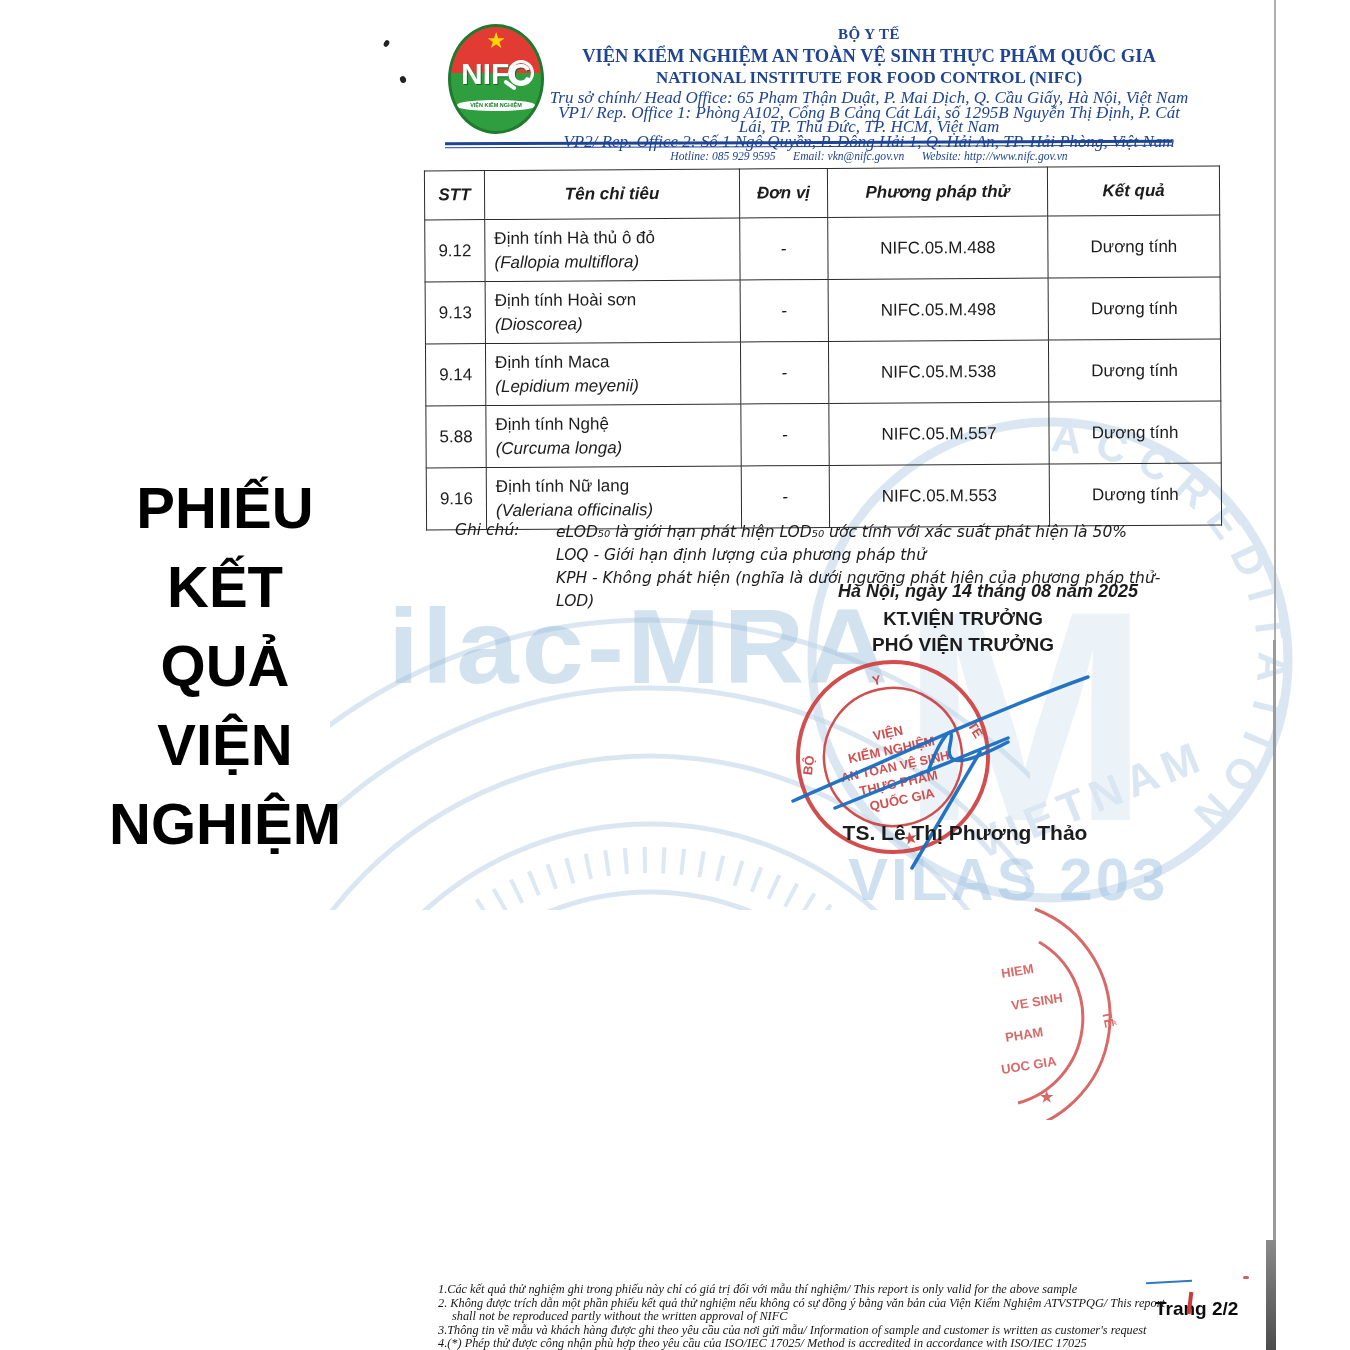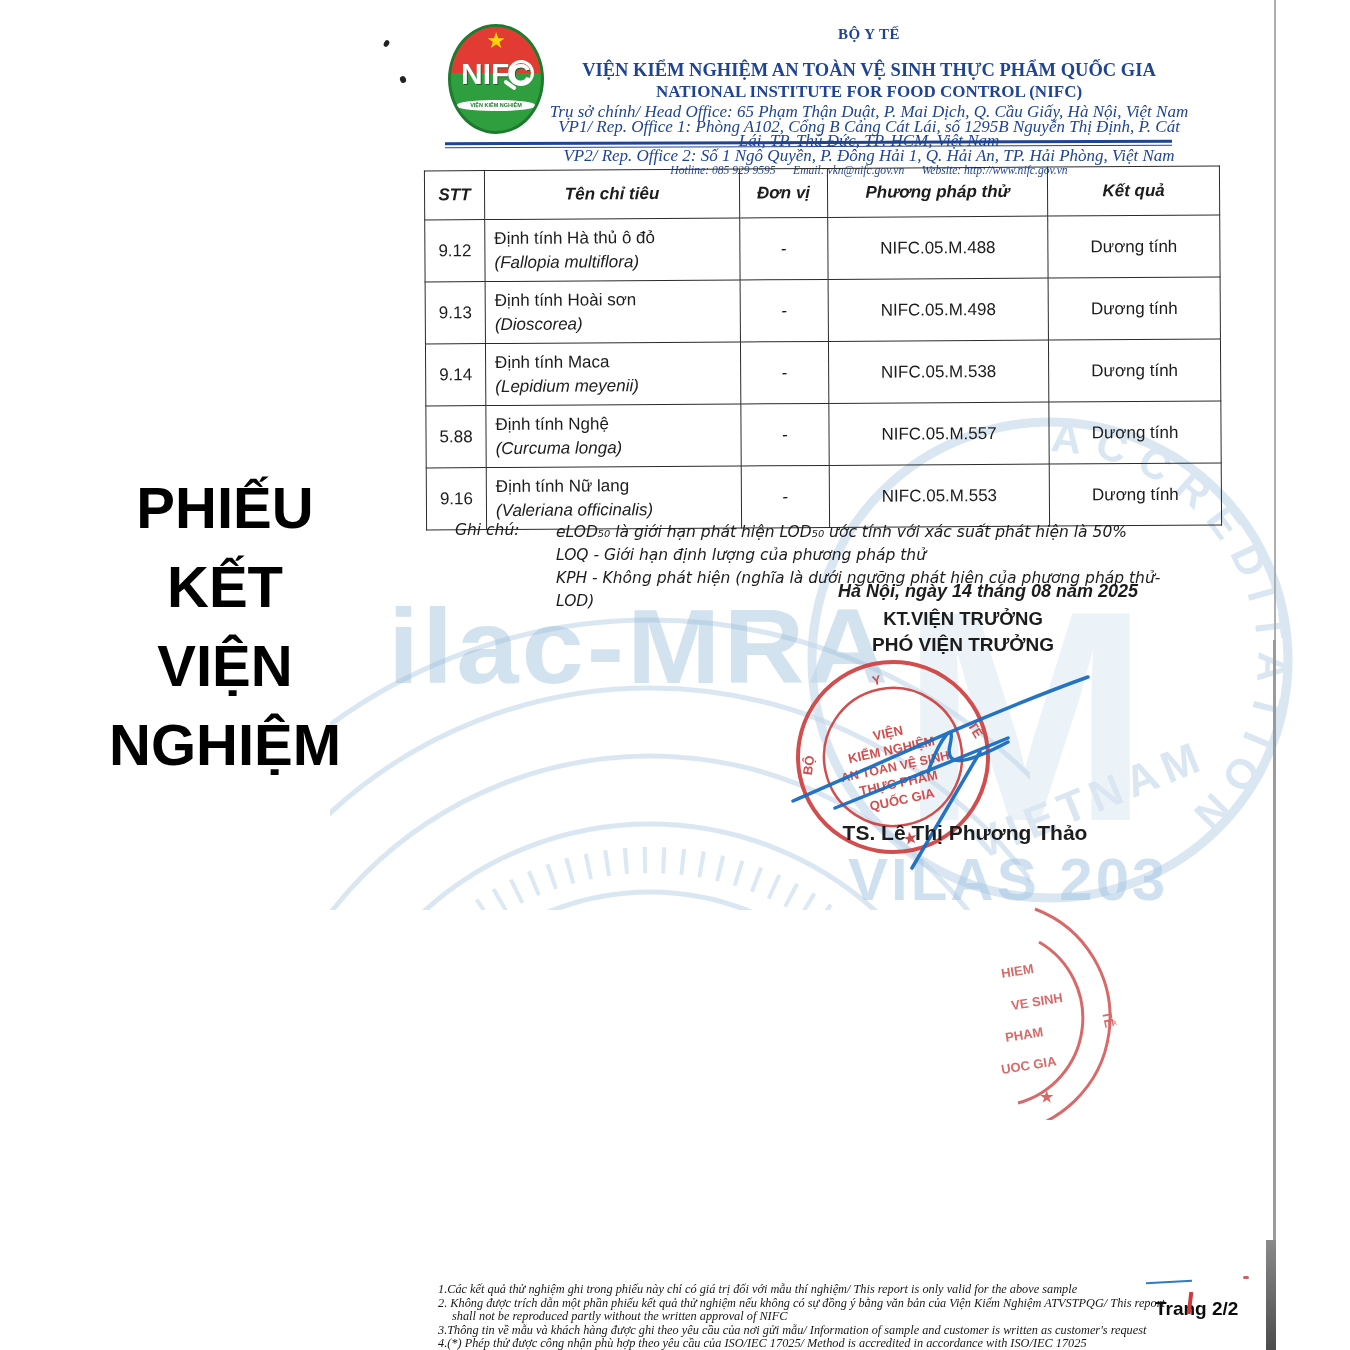--- a/index.html
+++ b/index.html
@@ -8,21 +8,21 @@
   .abs{position:absolute;}
 
   
   #side-title{left:58px;top:468px;width:334px;text-align:center;
     font-weight:bold;font-size:58px;line-height:79px;color:#000000;letter-spacing:0px;}
 
   
   #hdr-text{left:545px;top:26px;width:648px;text-align:center;color:#1f4493;
     font-family:Liberation Serif, serif;}
   .hdr-ministry{font-size:15px;font-weight:bold;letter-spacing:.5px;}
-  .hdr-vi{font-size:18.5px;font-weight:bold;margin-top:17px;}
+  .hdr-vi{font-size:18.5px;font-weight:bold;margin-top:3px;}
   .hdr-en{font-size:17px;font-weight:bold;margin-top:1px;}
   #hdr-addr{margin-top:3px;font-style:italic;font-size:17px;line-height:14.6px;}
   #hdr-contact{font-style:italic;font-size:11.6px;margin-top:1px;white-space:pre;}
   #hdr-rule{left:445px;top:141px;width:727px;height:2px;border-top:3px solid #1f4493;
     border-bottom:1px solid #1f4493;transform:rotate(-0.2deg);}
 
   
   #logo{left:448px;top:24px;width:96px;height:110px;border-radius:50%;
     border:3px solid #1e7a2e;overflow:hidden;background:#2f9e3f;box-sizing:border-box;}
   #logo .red{position:absolute;top:0;left:0;right:0;height:44%;background:#e23b33;}
@@ -110,20 +110,21 @@
       <textPath href="#accArc">ACCREDITATION</textPath>
     </text>
     <text x="210" y="480" font-size="44" font-weight="bold" fill="#c2d8ea" letter-spacing="7" transform="rotate(-22 210 480)" font-family="Liberation Sans, sans-serif">VIETNAM</text>
   </svg>
 
   <div class="abs" id="wm-vilas">VILAS 203</div>
 
   <div class="abs" id="side-title">
       <div>PHIẾU</div>
       <div>KẾT</div>
+      <div>QUẢ</div>
       <div>VIỆN</div>
       <div>NGHIỆM</div>
     </div>
 
   <div class="abs" id="logo">
     <div class="red"></div>
     <div class="star">★</div>
     <div class="nifc">NIFC</div>
     <div class="lens"></div>
     <div class="handle"></div>

